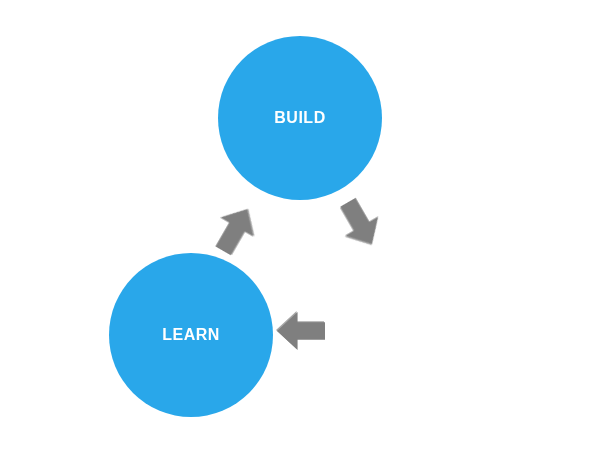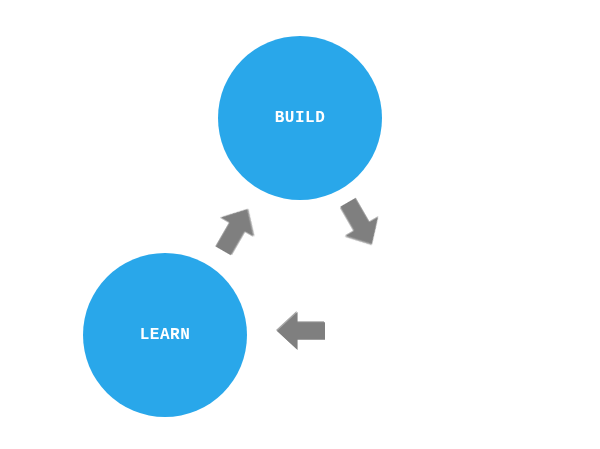--- a/index.html
+++ b/index.html
@@ -12,41 +12,40 @@
   html, body {
     width: 600px; height: 449px;
     font-family: "Liberation Sans", "DejaVu Sans", sans-serif;
     background: var(--bg-color);
     overflow: hidden;
   }
   .stage {
     position: relative;
     width: 600px; height: 449px;
     background: var(--bg-color);
-    font-family: Liberation Mono, monospace;
   }
   .node {
     position: absolute;
     width: 164px; height: 164px;
     border-radius: 50%;
     background: var(--circle-color);
     display: flex;
     align-items: center;
     justify-content: center;
   }
   .node-label {
     color: var(--label-color);
     font-weight: bold;
     font-size: 16px;
     letter-spacing: 0.5px;
     text-align: center;
     user-select: none;
   }
   .node-build   { left: 218px; top: 36px;  }
-  .node-learn   { left: 83px;  top: 253px; }
+  .node-learn   { left: 109px;  top: 253px; }
   .node-measure { left: 341px; top: 253px; }
   .arrow {
     position: absolute;
     width: 48px; height: 38px;
     filter: drop-shadow(1px 1px 0 rgba(0,0,0,0.35));
   }
   .arrow svg { display: block; width: 100%; height: 100%; }
   .arrow-build-measure { left: 336px; top: 204px; transform: rotate(60deg); }
   .arrow-measure-learn { left: 277px; top: 312px; transform: rotate(180deg); }
   .arrow-learn-build   { left: 211px; top: 211px; transform: rotate(-60deg); }

